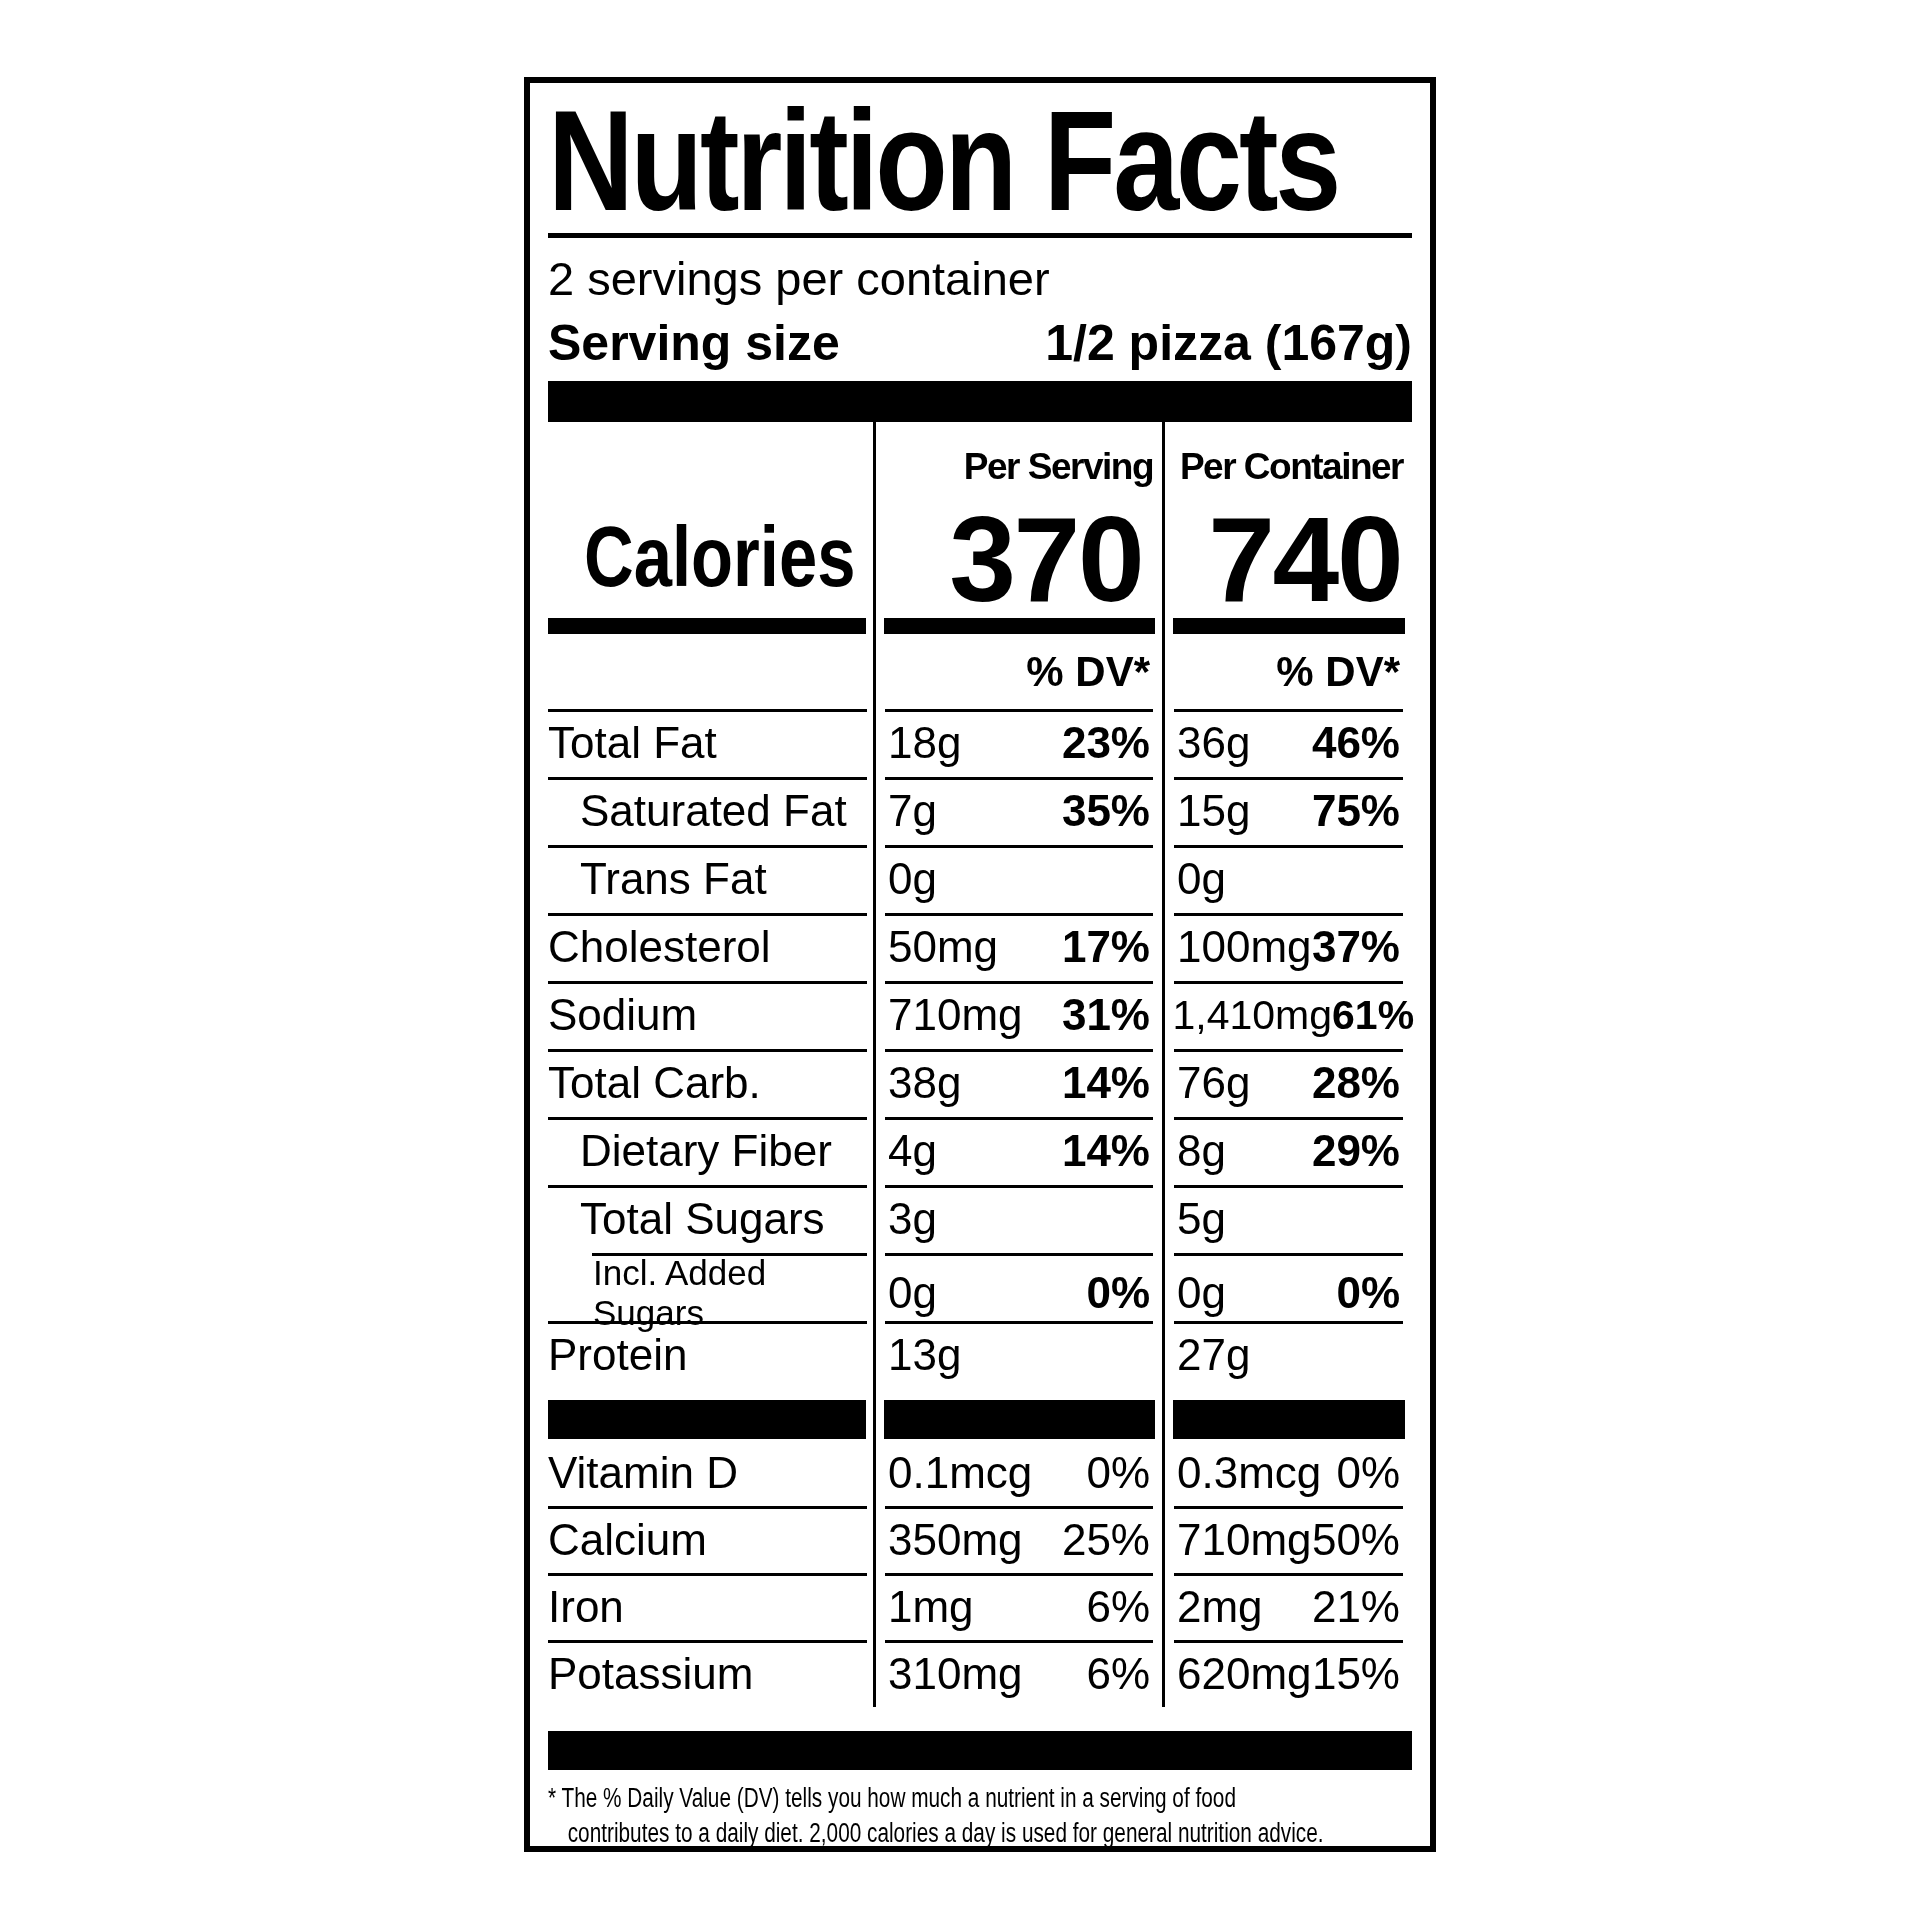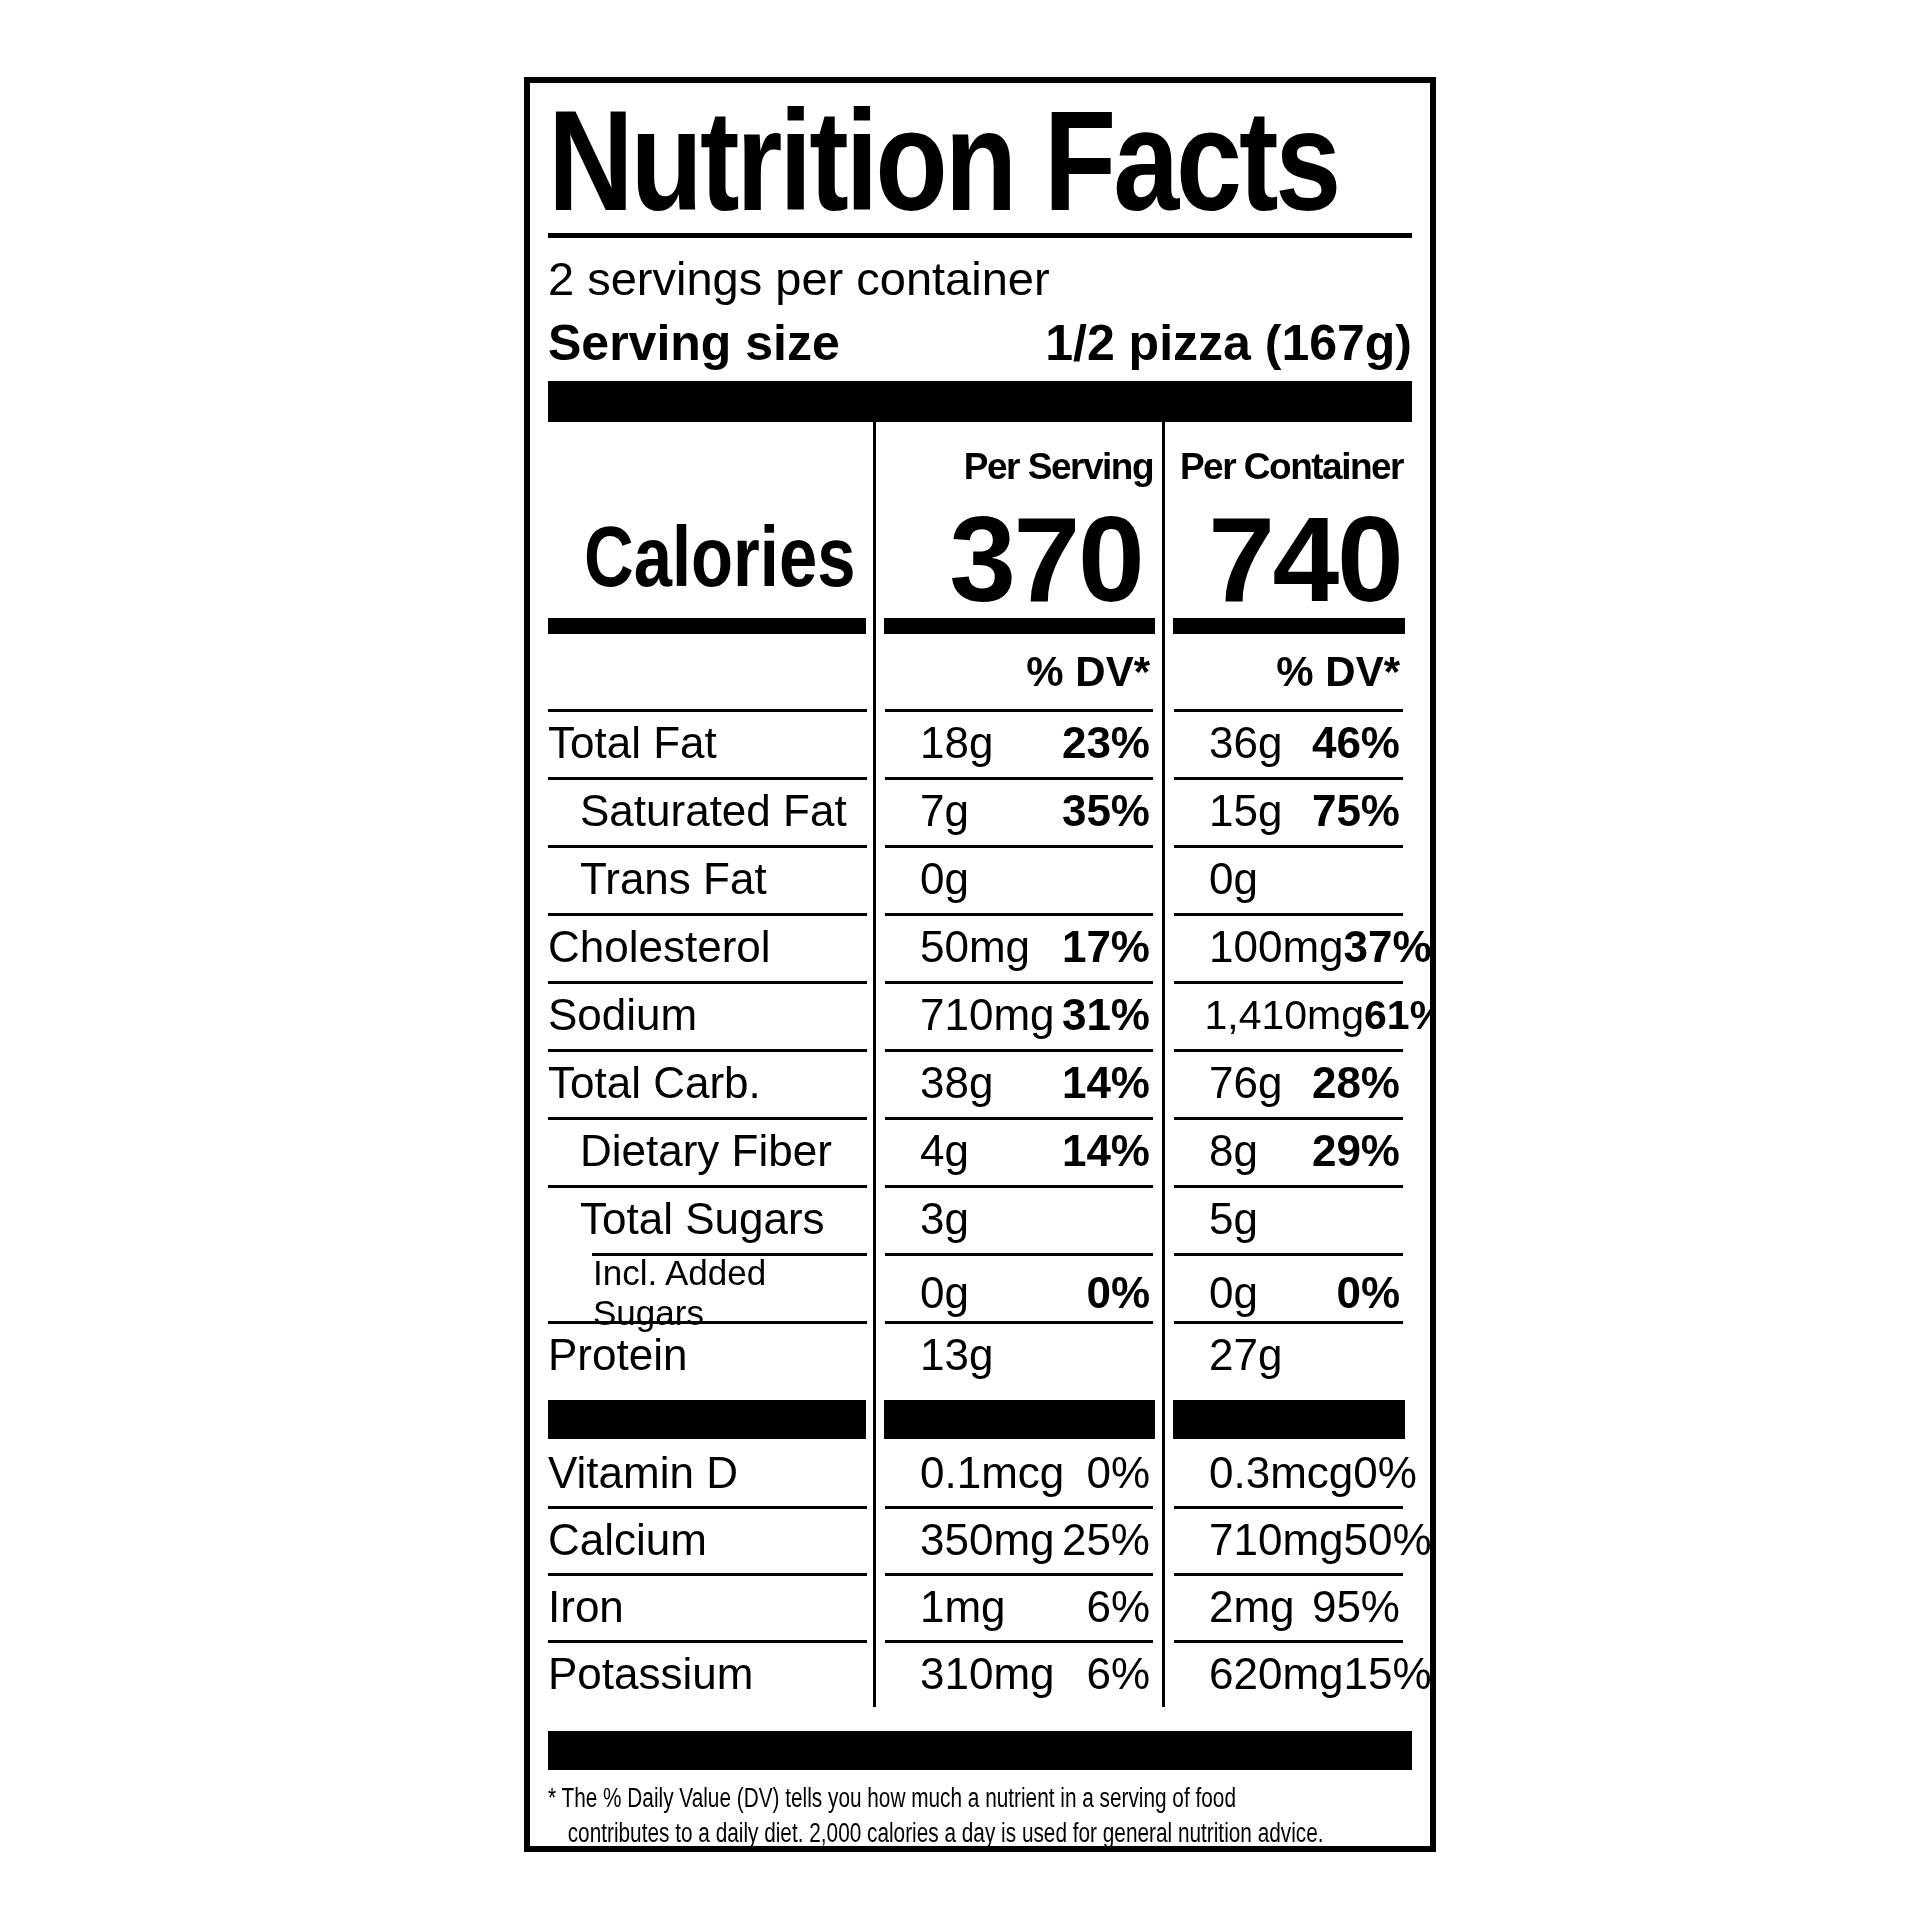--- a/index.html
+++ b/index.html
@@ -64,21 +64,21 @@
 
   .dv-row { height: 75px; }
   .dv-row .dvh {
     display: flex; align-items: center; justify-content: flex-end;
     font-weight: bold; font-size: 42px; padding-right: 12px;
   }
 
   .n-row { height: 68px; }
   .v-row { height: 67px; }
   .n-row .c1, .v-row .c1 { display: flex; align-items: center; padding-right: 6px; }
-  .n-row .c2, .n-row .c3, .v-row .c2, .v-row .c3 { display: flex; align-items: center; padding-left: 32px; }
+  .n-row .c2, .n-row .c3, .v-row .c2, .v-row .c3 { display: flex; align-items: center; }
   .lbl { font-size: 44px; }
   .lbl.bold { font-weight: normal; }
   .ind1 .lbl { padding-left: 32px; }
   .ind2 .lbl { padding-left: 45px; font-size: 35px; }
   .vc { width: 100%; display: flex; align-items: center; justify-content: space-between; padding: 0 12px; }
   .amt { font-size: 44px; }
   .dv { font-size: 44px; font-weight: bold; }
   .v-row .dv { font-weight: normal; }
   .tight .c3 .vc { padding: 0 7.5px; }
   .tight .c3 .amt, .tight .c3 .dv { font-size: 41px; }
@@ -384,21 +384,21 @@
     </div>
     <div class="cell c2">
       <div class="vc">
         <span class="amt">1mg</span>
         <span class="dv">6%</span>
       </div>
     </div>
     <div class="cell c3">
       <div class="vc">
         <span class="amt">2mg</span>
-        <span class="dv">95%</span>
+        <span class="dv">21%</span>
       </div>
     </div>
   </div>
         <div class="grid v-row ruled">
     <div class="cell c1">
       <span class="lbl">Potassium</span>
     </div>
     <div class="cell c2">
       <div class="vc">
         <span class="amt">310mg</span>

